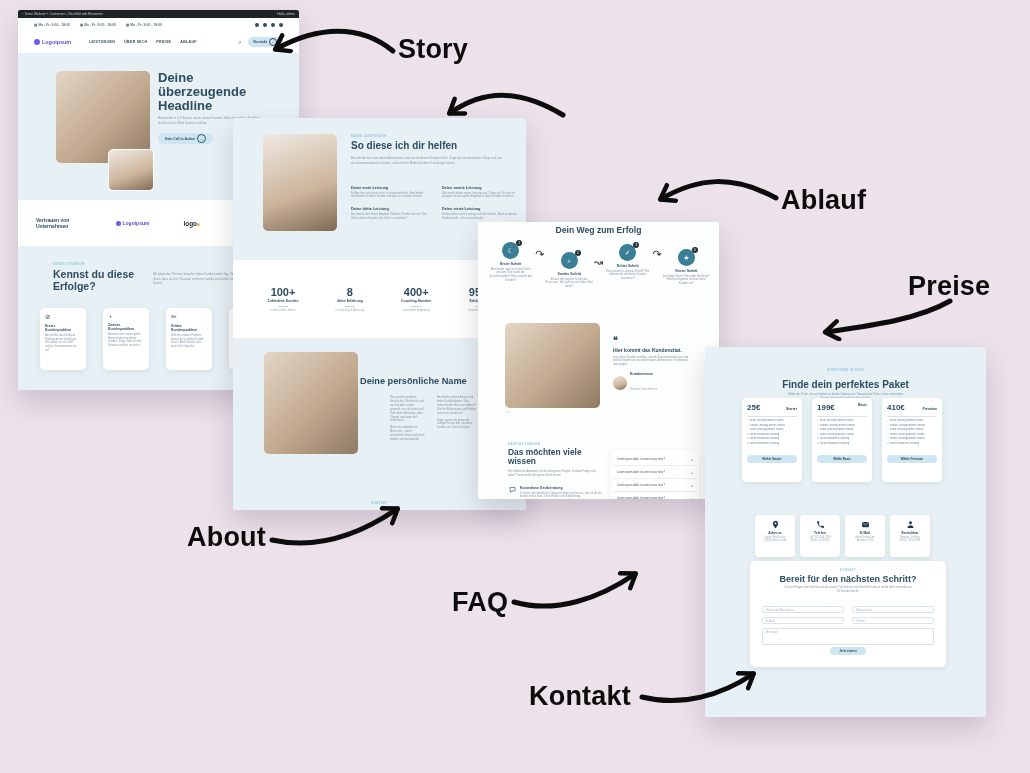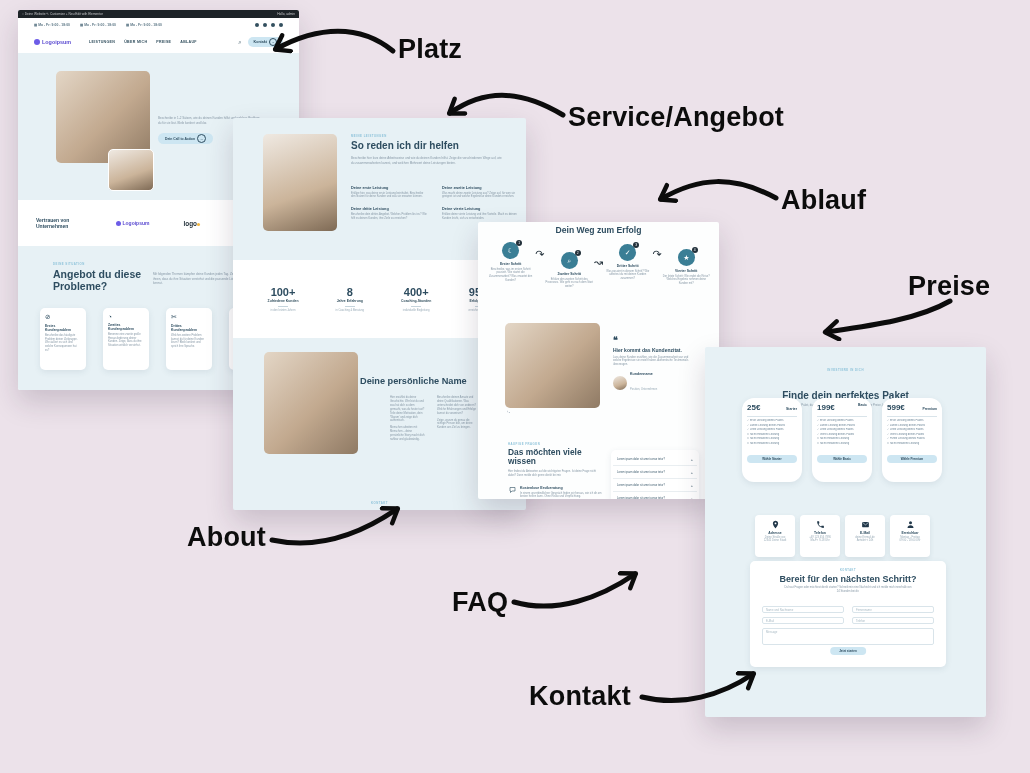--- a/index.html
+++ b/index.html
@@ -28,21 +28,21 @@
   .nav1{position:absolute;left:0;top:21px;right:0;height:22px;background:#fff;display:flex;align-items:center;padding:0 16px}
   .menu{display:flex;gap:9px;font-size:3.6px;font-weight:700;color:#33505f;margin-left:18px;letter-spacing:.3px}
   
   .t2{font-size:2.7px;line-height:1.45}
   .t3{font-size:3px;line-height:1.5}
   .qrow{display:flex;justify-content:space-between;align-items:center;border-bottom:0.5px solid #e9eef1;padding:3.5px 4px;font-size:2.7px;color:#3c5a6c;cursor:pointer}
   .step{width:50px;text-align:center}
   .scirc{width:17px;height:17px;border-radius:50%;background:#3a7e95;color:#fff;display:flex;align-items:center;justify-content:center;font-size:7px;margin:0 auto;position:relative}
   .sbadge{position:absolute;top:-2px;right:-3px;width:6px;height:6px;border-radius:50%;background:#22303a;color:#fff;font-size:3.4px;display:flex;align-items:center;justify-content:center}
   .sarr{font-size:11px;color:#22303a;align-self:flex-start;margin-top:6px}
-  .plan{position:absolute;top:0;width:60px;height:84px;background:#fff;border-radius:12px;box-shadow:0 2px 6px rgba(46,77,96,.10);padding:5px;box-sizing:border-box}
+  .plan{position:absolute;top:0;width:60px;height:84px;background:#fff;border-radius:4px;box-shadow:0 2px 6px rgba(46,77,96,.10);padding:5px;box-sizing:border-box}
   .feat div{font-size:2.6px;color:#6b8496;line-height:1.75;white-space:nowrap;overflow:hidden}
   .ccard{position:absolute;top:0;width:40px;height:42px;background:#fff;border-radius:4px;box-shadow:0 2px 5px rgba(46,77,96,.10);text-align:center;padding-top:5px;box-sizing:border-box}
   svg.ic{display:block;margin:0 auto}
 </style>
 </head>
 <body>
 
 <div class="canvas">
 
   <section class="shot" style="left:18px;top:10px;width:281px;height:380px;z-index:1">
@@ -78,20 +78,21 @@
         <span style="font-size:6px;color:#33505f">⌕</span>
         <button class="pill" style="height:10px;padding:0 6px;font-size:3.6px;font-weight:700">
           <span>Kontakt</span>
           <span style="width:6px;height:6px;border:0.5px solid #2e4d60;border-radius:50%;display:inline-flex;align-items:center;justify-content:center;font-size:3.4px">→</span>
         </button>
       </span>
     </div>
     <div class="lb abs" style="left:0;top:43px;right:0;height:147px">
       <div class="gimg abs" style="left:38px;top:18px;width:94px;height:92px"></div>
       <div class="gimg2 abs" style="left:90px;top:96px;width:44px;height:40px;border:1.5px solid #fff"></div>
+      <h1 class="abs" style="left:140px;top:18px;width:110px;font-size:13px;line-height:1.08">Deine überzeugende Headline</h1>
       <p class="abs t3" style="left:140px;top:63px;width:105px">Beschreibe in 1-2 Sätzen, wie du deinen Kunden hilfst und welches Problem du für sie löst. Bleib konkret und klar.</p>
       <button class="pill abs" style="left:140px;top:80px;height:11px;padding:0 7px;font-size:3.4px;font-weight:700">
         <span>Dein Call to Action</span>
         <span style="width:7px;height:7px;border:0.5px solid #2e4d60;border-radius:50%;display:inline-flex;align-items:center;justify-content:center;font-size:3.6px">→</span>
       </button>
     </div>
     <div class="abs" style="left:0;top:190px;right:0;height:46px;background:#fff;display:flex;align-items:center;padding:0 18px;box-sizing:border-box">
       <h4 style="font-size:5px;width:52px;line-height:1.25">Vertrauen von Unternehmen</h4>
       <span style="margin-left:28px;display:flex;align-items:center;gap:34px">
         <b style="font-size:5px;color:#5b4bd1;display:flex;align-items:center;gap:1.5px">
@@ -100,21 +101,21 @@
           </b>
         <b style="font-size:6.4px;color:#22303a"><span>logo</span><i style="width:3px;height:3px;border-radius:50%;background:#f4b63f;display:inline-block"></i></b>
         <b style="font-size:5px;color:#33505f;display:flex;align-items:center;gap:1.5px">
             <i style="width:5px;height:5px;border-radius:50%;background:#ef8354"></i>
             <span>Logoipsum</span>
           </b>
       </span>
     </div>
     <div class="lb abs" style="left:0;top:236px;right:0;bottom:0">
       <span class="tag abs" style="left:35px;top:16px;font-size:2.8px">DEINE SITUATION</span>
-      <h2 class="abs" style="left:35px;top:23px;width:92px;font-size:10.5px;line-height:1.1">Angebot du diese Probleme?</h2>
+      <h2 class="abs" style="left:35px;top:23px;width:92px;font-size:10.5px;line-height:1.1">Kennst du diese Erfolge?</h2>
       <p class="abs t3" style="left:135px;top:26px;width:88px">Mit folgenden Themen kämpfen deine Kunden jeden Tag. Zeige ihnen, dass du ihre Situation verstehst und die passende Lösung kennst.</p>
       <button class="pill abs" style="left:227px;top:28px;height:10px;padding:0 8px;font-size:3.4px;font-weight:700">
           <span>Lass uns reden</span>
         </button>
       <div class="abs" style="left:22px;top:62px;right:0;display:flex;gap:17px">
 
           <div class="wcard" style="width:46px;min-height:62px;padding:5px;box-sizing:border-box;flex:none">
             <div style="font-size:6.5px;color:#2e4d60">⊘</div>
             <h4 style="font-size:3.4px;margin:2.5px 0 2px;line-height:1.2">Erstes Kundenproblem</h4>
             <p class="t2">Beschreibe das häufigste Problem deiner Zielgruppe. Wie äußert es sich und welche Konsequenzen hat es?</p>
@@ -137,21 +138,21 @@
             <h4 style="font-size:3.4px;margin:2.5px 0 2px;line-height:1.2">Viertes Kundenproblem</h4>
             <p class="t2">Das vierte Problem deiner Kunden. Hier ist Platz für eine kurze und klare Beschreibung.</p>
           </div>
         </div>
     </div>
   </section>
 
   <section class="shot lb" style="left:233px;top:118px;width:293px;height:392px;z-index:2">
     <div class="gimg2 abs" style="left:30px;top:16px;width:74px;height:97px"></div>
     <span class="tag abs" style="left:118px;top:16px;font-size:2.8px">MEINE LEISTUNGEN</span>
-    <h2 class="abs" style="left:118px;top:22px;font-size:10px">So reden ich dir helfen</h2>
+    <h2 class="abs" style="left:118px;top:22px;font-size:10px">So diese ich dir helfen</h2>
     <p class="abs t3" style="left:118px;top:38px;width:152px">Beschreibe hier kurz deine Arbeitsweise und wie du deinen Kunden hilfst. Zeige die verschiedenen Wege auf, wie du zusammenarbeiten kannst, und welchen Mehrwert deine Leistungen bieten.</p>
     <div class="abs" style="left:118px;top:68px;width:168px;display:flex;flex-wrap:wrap;column-gap:14px;row-gap:8px">
 
         <div style="width:77px">
           <h4 style="font-size:3.8px;margin-bottom:1.5px">Deine erste Leistung</h4>
           <p class="t2">Erkläre hier, was deine erste Leistung beinhaltet. Beschreibe den Nutzen für deine Kunden und was sie erwarten können.</p>
         </div>
 
         <div style="width:77px">
           <h4 style="font-size:3.8px;margin-bottom:1.5px">Deine zweite Leistung</h4>
@@ -332,21 +333,21 @@
             <span>Lorem ipsum dolor sit amet conse tetur?</span>
             <span style="font-size:4px;color:#2e4d60">+</span>
           </div>
         </div>
     </div>
   </section>
 
   <section class="shot lb" style="left:705px;top:347px;width:281px;height:370px;z-index:4">
     <div class="abs" style="left:0;top:10px;right:0;text-align:center">
       <span class="tag" style="font-size:2.8px">INVESTIERE IN DICH</span>
-      <h2 style="font-size:10px;margin-top:15px">Finde dein perfektes Paket</h2>
+      <h2 style="font-size:10px;margin-top:4px">Finde dein perfektes Paket</h2>
       <p class="t2" style="width:120px;margin:3px auto 0">Wähle das Paket, das am besten zu deinen Zielen passt. Transparente Preise, keine versteckten Kosten. Starte jetzt und investiere in dich.</p>
     </div>
     <div class="abs" style="left:0;top:51px;right:0;height:90px">
       <div class="plan" style="left:37px">
         <div style="display:flex;justify-content:space-between;align-items:baseline">
           <b style="font-size:8px;color:#2e4d60">25€</b>
           <b style="font-size:3.4px;color:#2e4d60">Starter</b>
         </div>
         <div style="height:0.5px;background:#d9e4ea;margin:3.5px 0 3px"></div>
         <div class="feat">
@@ -370,21 +371,21 @@
             <div>✓  Zweite Leistung deines Pakets</div>
             <div>✓  Dritte Leistung deines Pakets</div>
             <div>✓  Vierte Leistung deines Pakets</div>
             <div>✕  Nicht enthaltene Leistung</div>
             <div>✕  Nicht enthaltene Leistung</div>
           </div>
         <button class="pill" style="width:100%;height:7.5px;font-size:3px;font-weight:700;margin-top:3px">Wähle Basic</button>
       </div>
       <div class="plan" style="left:177px">
         <div style="display:flex;justify-content:space-between;align-items:baseline">
-          <b style="font-size:8px;color:#2e4d60">599€</b>
+          <b style="font-size:8px;color:#2e4d60">410€</b>
           <b style="font-size:3.4px;color:#2e4d60">Premium</b>
         </div>
         <div style="height:0.5px;background:#d9e4ea;margin:3.5px 0 3px"></div>
         <div class="feat">
             <div>✓  Erste Leistung deines Pakets</div>
             <div>✓  Zweite Leistung deines Pakets</div>
             <div>✓  Dritte Leistung deines Pakets</div>
             <div>✓  Vierte Leistung deines Pakets</div>
             <div>✓  Fünfte Leistung deines Pakets</div>
             <div>✕  Nicht enthaltene Leistung</div>
@@ -436,22 +437,21 @@
         <input style="flex: 1 1 40%; height: 7px; font-size: 2.8px;" placeholder="Name und Nachname">
         <input style="flex: 1 1 40%; height: 7px; font-size: 2.8px;" placeholder="Firmenname">
         <input style="flex: 1 1 40%; height: 7px; font-size: 2.8px;" placeholder="E-Mail">
         <input style="flex: 1 1 40%; height: 7px; font-size: 2.8px;" placeholder="Telefon">
         <textarea style="flex: 1 1 100%; height: 17px; font-size: 2.8px; resize: none;" placeholder="Message"></textarea>
       </div>
       <button class="pill" style="position:absolute;left:50%;transform:translateX(-50%);top:86px;height:8px;padding:0 9px;font-size:3px;font-weight:700">Jetzt starten</button>
     </div>
   </section>
 
-  <div class="biglabel" style="left:398px;top:34px">Platz</div>
-  <div class="biglabel" style="left:568px;top:102px">Service/Angebot</div>
+  <div class="biglabel" style="left:398px;top:34px">Story</div>
   <div class="biglabel" style="left:781px;top:185px">Ablauf</div>
   <div class="biglabel" style="left:908px;top:271px">Preise</div>
   <div class="biglabel" style="left:187px;top:522px">About</div>
   <div class="biglabel" style="left:452px;top:587px">FAQ</div>
   <div class="biglabel" style="left:529px;top:681px">Kontakt</div>
 
   <svg class="arrows" width="1030" height="773">
     <defs>
       <marker id="ah" markerWidth="24" markerHeight="24" refX="15" refY="11" orient="auto" markerUnits="userSpaceOnUse">
         <path d="M3,2 L16,11 L3,20" fill="none" stroke="#0c0c0c" stroke-width="4.5" stroke-linecap="round" stroke-linejoin="round"></path>

